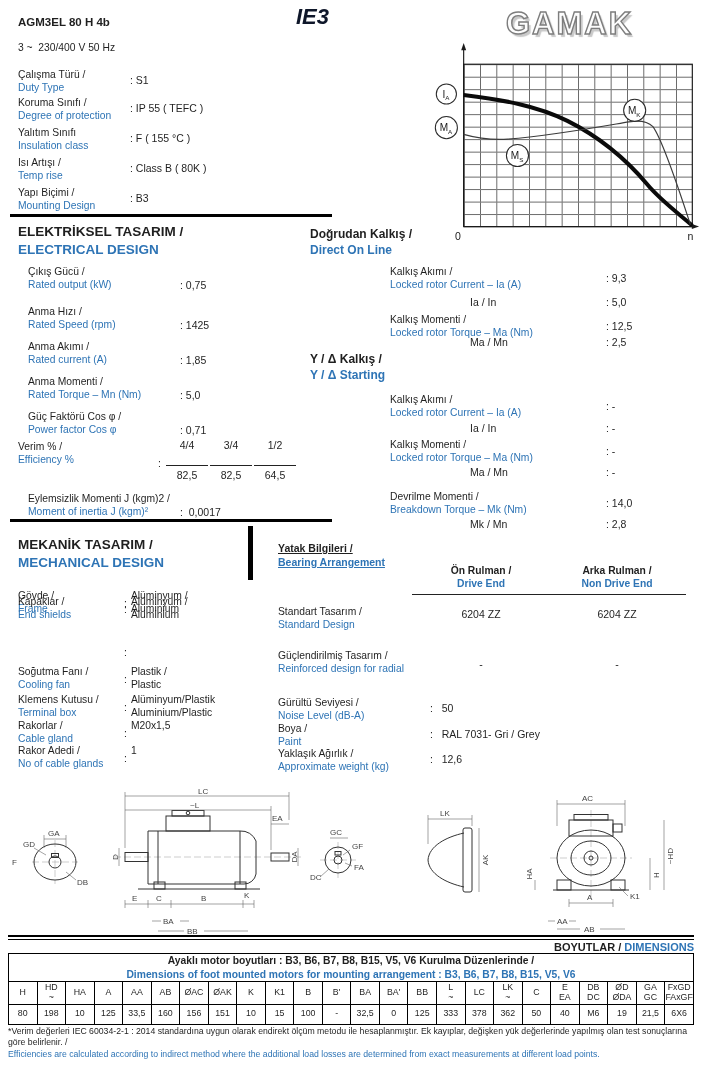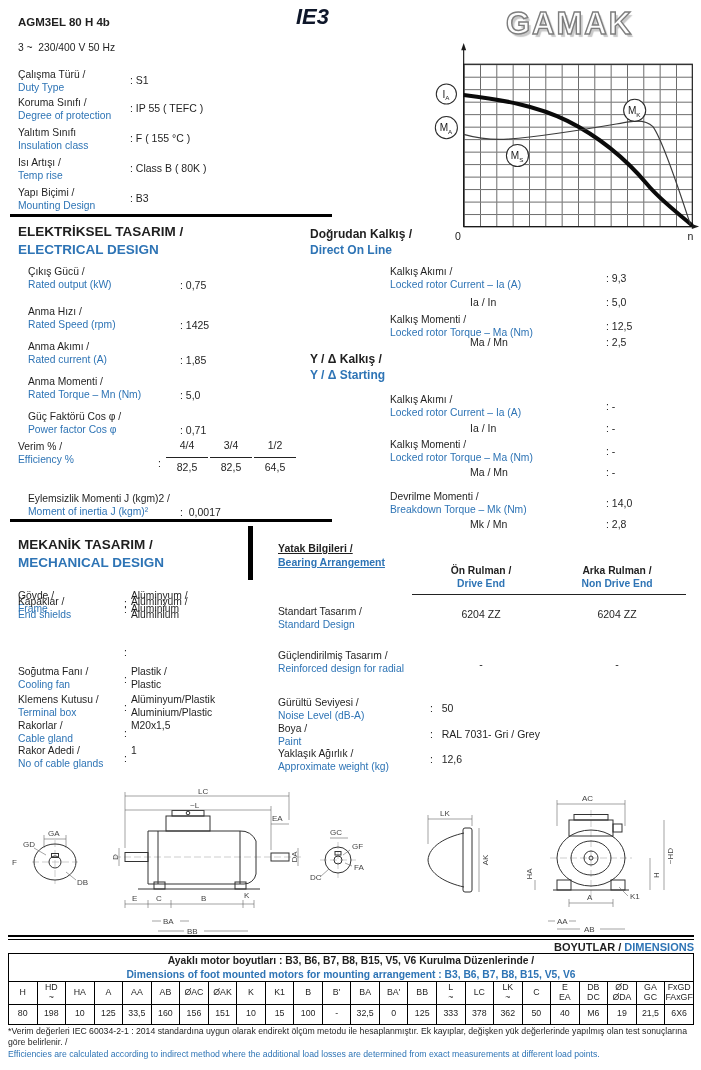--- a/index.html
+++ b/index.html
@@ -39,21 +39,21 @@
   .x-row { position:absolute; left:278px; width:420px; display:flex; }
   .x-row .lbl { width:152px; }
   .x-row .val { padding-top:5px; }
 
   .bhead { position:absolute; width:138px; text-align:center; font-size:10.3px; font-weight:bold;
            line-height:1.25; border-bottom:1.2px solid #222; padding-bottom:3px; }
   .bval  { position:absolute; width:138px; text-align:center; font-size:10.5px; }
 
   .eff { position:absolute; left:166px; top:439px; display:flex; }
   .eff .col { width:42px; text-align:center; margin-right:2px; font-size:10.5px; }
-  .eff .h { display:block; border-bottom:1px solid #222; padding-bottom:6px; }
+  .eff .h { display:block; border-bottom:1px solid #222; padding-bottom:14px; }
   .eff .v { display:block; margin-top:3px; }
 
   #ie3 { position:absolute; left:296px; top:4px; font-size:22px; font-weight:bold; font-style:italic; color:#0f172a; }
   #logo { position:absolute; left:506px; top:6px; font-size:31px; font-weight:bold; letter-spacing:2px;
           color:#fdfdfd; -webkit-text-stroke:1.4px #7d7d7d; text-shadow:2.5px 2.5px 1px #c9c9c9; }
 
   #chart-svg text { font-family:"Liberation Sans", sans-serif; fill:#1a1a1a; }
   #drawings text { font-size:8px; fill:#444; font-family:"Liberation Sans", sans-serif; }
   #drawings .o { fill:none; stroke:#333; stroke-width:1; }
   #drawings .d { fill:none; stroke:#666; stroke-width:0.6; }

